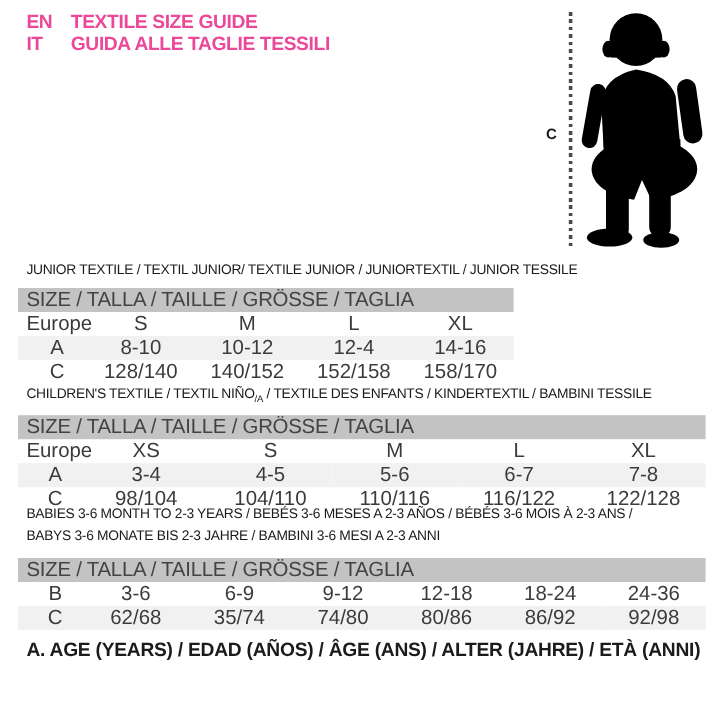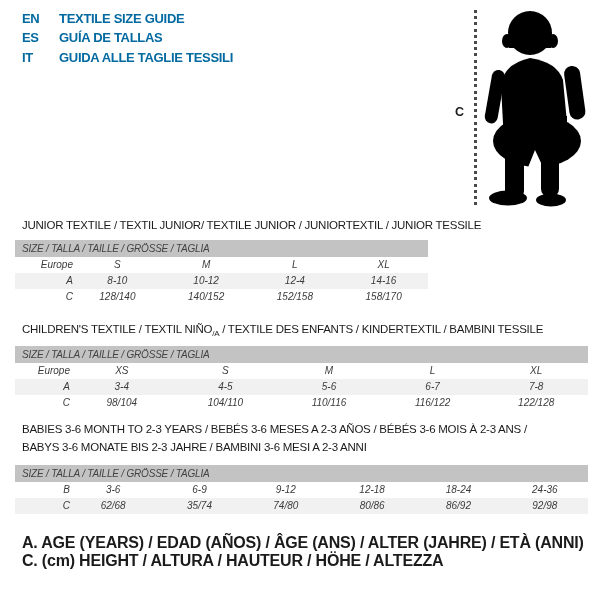--- a/index.html
+++ b/index.html
@@ -6,63 +6,60 @@
   body{
     width:600px;height:600px;position:relative;overflow:hidden;
     background:#ffffff;
     font-family:"Liberation Sans","DejaVu Sans",sans-serif;
     color:#3b3b3b;
   }
   
   .langs{
     position:absolute;left:22px;top:9px;margin:0;padding:0;list-style:none;
   }
-  .langs li{height:19.3px;line-height:19.3px;font-size:13px;font-weight:bold;
-    color:#0369a1;letter-spacing:-0.3px;}
+  .langs li{height:19.3px;line-height:19.3px;font-size:16px;font-weight:bold;
+    color:#ec4899;letter-spacing:-0.3px;}
   .langs .code{display:inline-block;width:37px;}
   
   .c-label{position:absolute;left:455px;top:105px;font-size:12.5px;font-weight:bold;color:#1b1b1b;}
   .measure-line{
     position:absolute;left:474px;top:10px;width:3px;height:197px;
     background:repeating-linear-gradient(to bottom,#4a4a4a 0 3px,transparent 3px 6.2px);
   }
   .baby-svg{position:absolute;left:483px;top:8px;width:112px;height:200px;}
   
   .sec-title{position:absolute;margin:0;font-size:11.5px;font-weight:normal;color:#1b1b1b;
     letter-spacing:-0.25px;line-height:17.5px;white-space:nowrap;}
   .sec-title sub{font-size:8px;}
   #title-1{left:22px;top:217px;}
   #title-2{left:22px;top:321px;}
   #title-3{left:22px;top:421px;}
   table{position:absolute;border-collapse:collapse;table-layout:fixed;
-    font-size:10px;color:#3b3b3b;font-style:italic;}
+    font-size:17px;color:#3b3b3b;}
   #table-1{left:15px;top:240px;width:413px;}
   #table-2{left:15px;top:346px;width:573px;}
   #table-3{left:15px;top:465px;width:573px;}
   th{background:#c3c3c3;text-align:left;font-weight:normal;color:#434343;
     height:16.5px;padding:0 0 0 7px;letter-spacing:-0.2px;}
   td{height:16px;padding:0;text-align:center;}
-  td.lbl{text-align:right;padding-left:7px;}
+  td.lbl{text-align:center;padding-left:7px;}
   #table-1 col.c-lbl{width:58px;}
   #table-2 col.c-lbl,#table-3 col.c-lbl{width:55px;}
   tbody tr:nth-child(2) td{background:#f1f1f1;}
   
   .notes{position:absolute;left:22px;top:534px;margin:0;padding:0;list-style:none;}
   .notes li{height:18.4px;line-height:18.4px;font-size:16px;font-weight:bold;
     color:#1b1b1b;letter-spacing:-0.2px;white-space:nowrap;}
 </style>
 </head>
 <body>
 
 <ul class="langs">
   <li>
     <span class="code">EN</span><span>TEXTILE SIZE GUIDE</span>
-  </li>
-  <li>
-    <span class="code">ES</span><span>GUÍA DE TALLAS</span>
   </li>
   <li>
     <span class="code">IT</span><span>GUIDA ALLE TAGLIE TESSILI</span>
   </li>
 </ul>
 
 <span class="c-label">C</span>
 <div class="measure-line"></div>
 <svg class="baby-svg" viewBox="0 0 112 200" xmlns="http://www.w3.org/2000/svg">
   <g fill="#000000">
@@ -209,14 +206,13 @@
       <td>74/80</td>
       <td>80/86</td>
       <td>86/92</td>
       <td>92/98</td>
     </tr>
   </tbody>
 </table>
 
 <ul class="notes">
   <li>A. AGE (YEARS) / EDAD (AÑOS) / ÂGE (ANS) / ALTER (JAHRE) / ETÀ (ANNI)</li>
-  <li>C. (cm) HEIGHT / ALTURA / HAUTEUR / HÖHE / ALTEZZA</li>
 </ul>
 
 </body></html>

